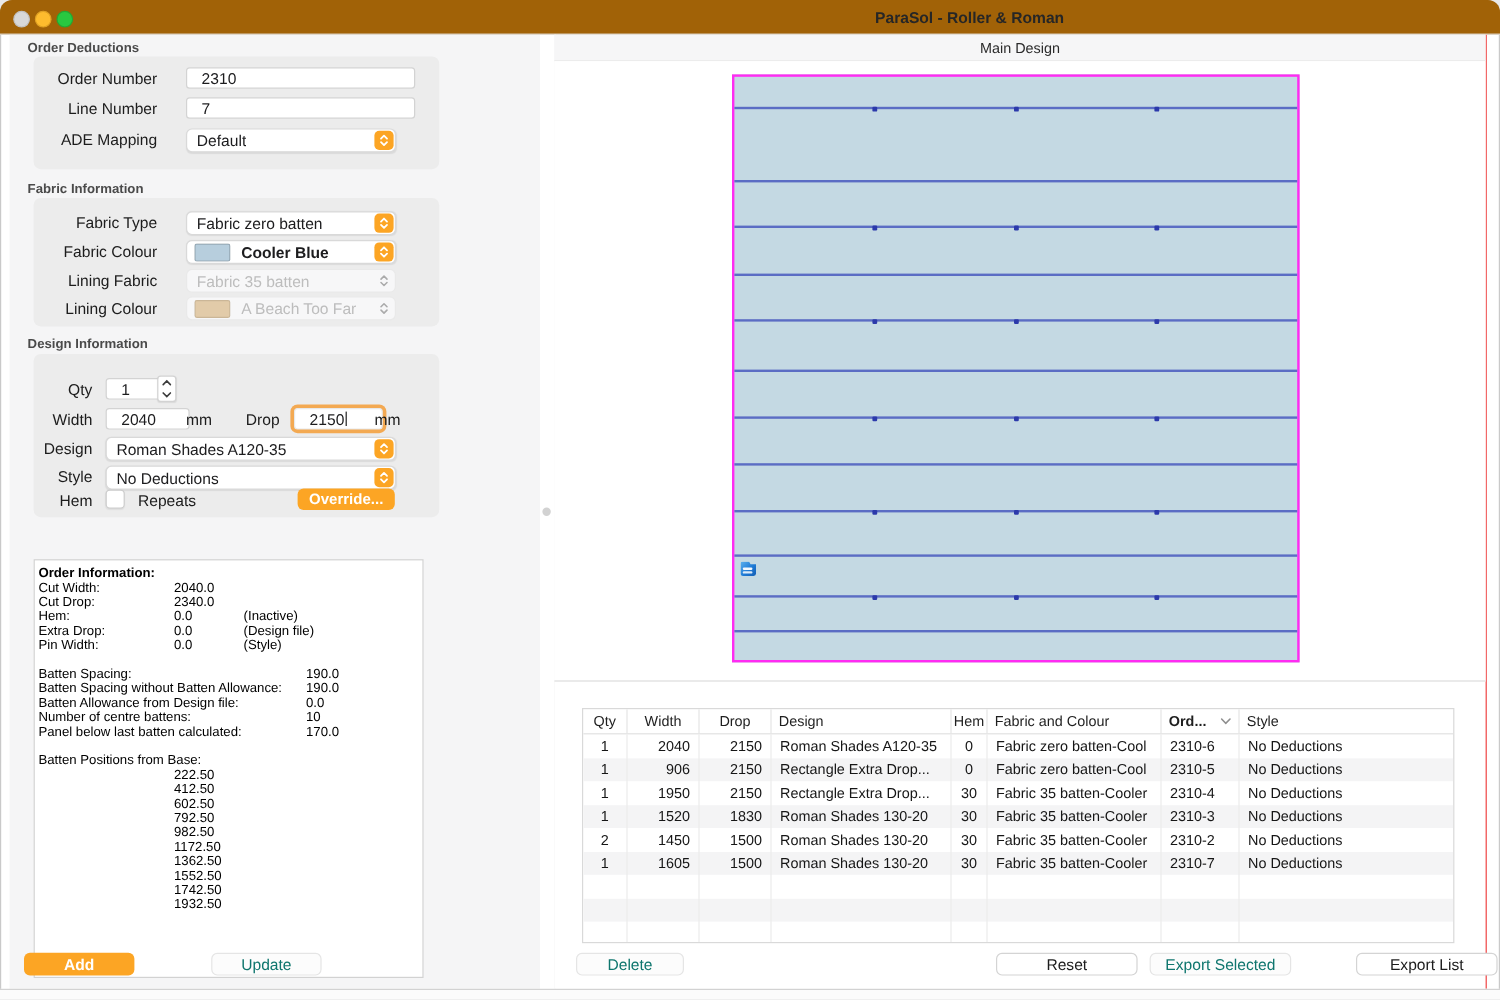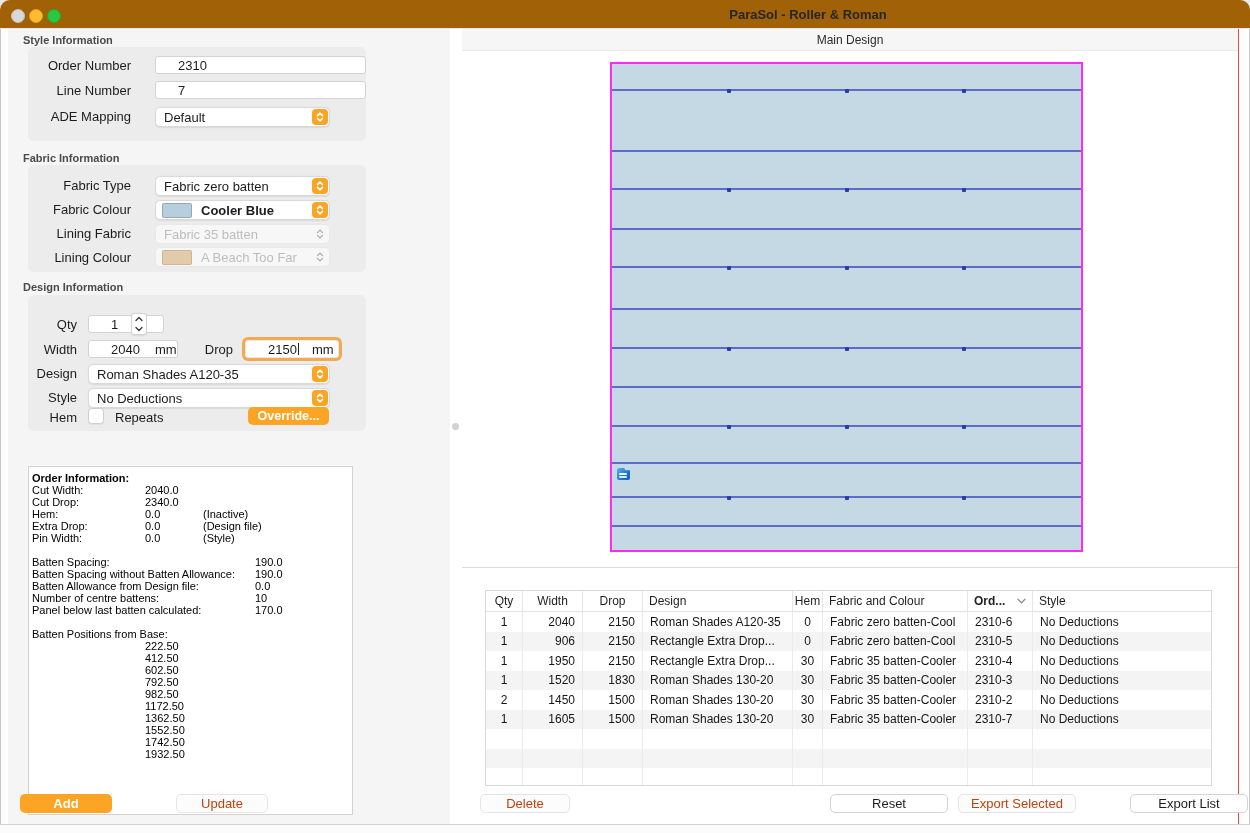--- a/index.html
+++ b/index.html
@@ -12,42 +12,42 @@
   .tl.close{left:11px;background:#d8d8d8;border:0.5px solid #c2c2c2;}
   .tl.min{left:29px;background:#febc2e;border:0.5px solid #e0a123;}
   .tl.max{left:47px;background:#28c840;border:0.5px solid #24a732;}
   .win-title{position:absolute;left:808px;top:7px;transform:translateX(-50%);font-size:13px;font-weight:bold;color:#262626;white-space:nowrap;}
   
   .leftpanel{position:absolute;left:8px;top:29px;width:442px;height:795px;background:#f5f5f6;}
   .sec-label{position:absolute;font-size:11px;font-weight:600;color:#4a4a4a;}
   .groupbox{position:absolute;left:20px;width:338px;background:#ececec;border-radius:6px;}
   .f-label{position:absolute;font-size:13px;color:#1c1c1c;text-align:right;}
   .t-field{position:absolute;background:#fff;border:1px solid #d3d3d3;border-radius:3px;font-size:13px;
-           padding:0 22px;display:flex;align-items:center;height:16px;}
+           padding:0 12px;display:flex;align-items:center;height:16px;}
   .caret{display:inline-block;width:1px;height:12px;background:#222;margin-left:1px;}
   .focus-ring{box-shadow:0 0 0 3px #f3a952;border-color:#e8e8e8;}
   .unit{position:absolute;font-size:13px;color:#1c1c1c;}
   .popup{position:absolute;height:18px;background:#fff;border:1px solid #d9d9d9;border-radius:5px;
          display:flex;align-items:center;font-size:13px;box-shadow:0 0.5px 1px rgba(0,0,0,.08);}
   .popup .txt{margin-left:8px;white-space:nowrap;overflow:hidden;font-weight:500;}
   .popup .btn{position:absolute;right:1px;top:1px;width:16px;height:16px;border-radius:4px;background:#fca524;
               display:flex;align-items:center;justify-content:center;}
   .popup.disabled{background:#f7f7f8;border-color:#e9e9e9;box-shadow:none;}
   .popup.disabled .txt{color:#bdbdbd;font-weight:400;}
   .popup .btn.gray{background:transparent;}
   .swatch{width:28px;height:13px;margin-left:6px;border-radius:2px;border:1px solid rgba(0,0,0,.18);flex:none;}
   .swatch + .txt{margin-left:9px;}
   .stepper{position:absolute;width:14px;height:20px;background:#fff;border:1px solid #d3d3d3;border-radius:3px;
            box-shadow:0 0.5px 1px rgba(0,0,0,.08);display:flex;flex-direction:column;align-items:center;justify-content:space-around;}
   .checkbox{position:absolute;width:14px;height:14px;background:#fff;border:1px solid #cdcdcd;border-radius:3.5px;box-shadow:0 0.5px 1px rgba(0,0,0,.06);}
   .btn-orange{position:absolute;background:#fca524;border-radius:5px;color:#fff;font-size:12.5px;font-weight:600;
               display:flex;align-items:center;justify-content:center;border:none;}
   .btn-plain{position:absolute;background:#fff;border:1px solid #d4d4d4;border-radius:5px;color:#1c1c1c;
              font-size:13px;display:flex;align-items:center;justify-content:center;}
-  .btn-plain.disabled{color:#c2410c;border-color:#e5e5e5;background:#fcfcfc;}
+  .btn-plain.disabled{color:#0f766e;border-color:#e5e5e5;background:#fcfcfc;}
   
   .infobox{position:absolute;left:20px;top:437px;width:325px;height:349px;background:#fff;border:1px solid #d2d2d2;
            font-size:11px;line-height:12px;color:#000;padding:5px 0 0 3px;box-sizing:border-box;overflow:hidden;}
   .iln{display:grid;grid-template-columns:113px 58px 1fr;}
   .iln.wide{grid-template-columns:223px 1fr;}
   .iln .l{white-space:nowrap;}
   .ihead{font-weight:bold;}
   .igap{height:12px;}
   .ipos{padding-left:113px;}
   
@@ -91,21 +91,21 @@
 
   <div class="titlebar">
     <span class="tl close"></span>
     <span class="tl min"></span>
     <span class="tl max"></span>
     <span class="win-title">ParaSol - Roller &amp; Roman</span>
   </div>
 
   <div class="leftpanel">
 
-    <span class="sec-label" style="left:15px;top:5px;">Style Information</span>
+    <span class="sec-label" style="left:15px;top:5px;">Order Deductions</span>
     <div class="groupbox" style="top:18px;height:94px;"></div>
     <span class="f-label" style="left:16px;top:29px;width:107px;">Order Number</span>
     <div class="t-field" style="left:147px;top:27px;width:165px;">
         <span>2310</span>
       </div>
     <span class="f-label" style="left:16px;top:54px;width:107px;">Line Number</span>
     <div class="t-field" style="left:147px;top:52px;width:165px;">
         <span>7</span>
       </div>
     <span class="f-label" style="left:16px;top:80px;width:107px;">ADE Mapping</span>

